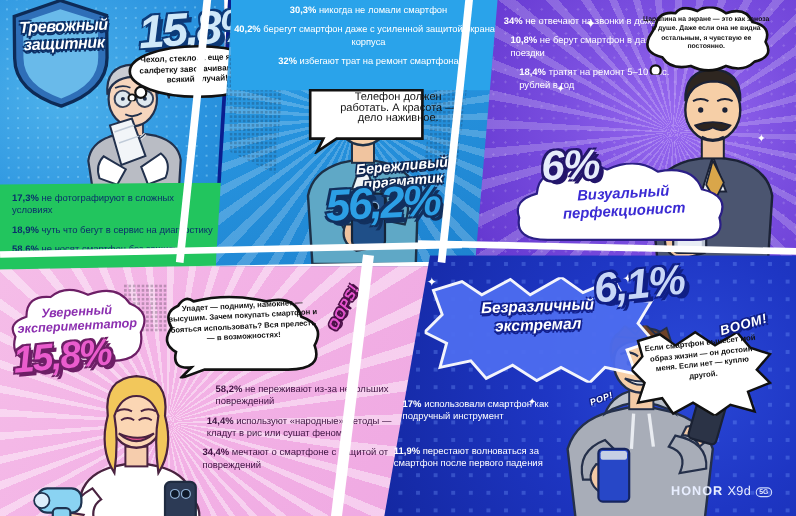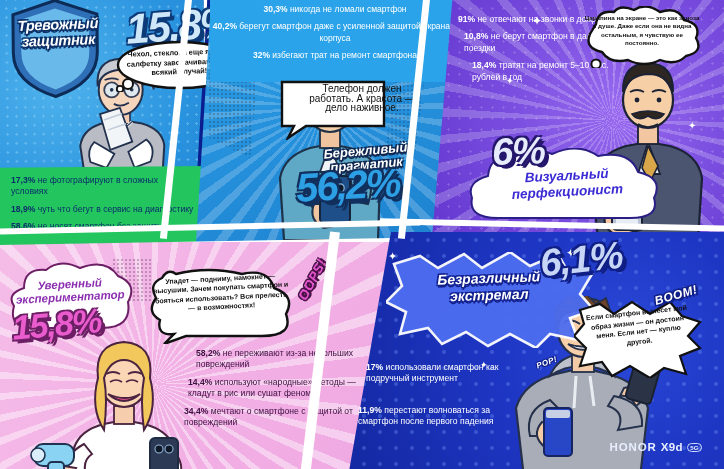--- a/index.html
+++ b/index.html
@@ -251,21 +251,21 @@
     text-shadow: -1px -1px 0 #101f85, 1px -1px 0 #101f85,
                  -1px 1px 0 #101f85, 1px 1px 0 #101f85;
   }
 
   
   #brand {
     position: absolute; right: 22px; bottom: 16px;
     display: flex; align-items: center; gap: 4px;
     color: #e8eeff; font-size: 11.5px; letter-spacing: .9px; font-weight: 700;
   }
-  #brand .model { font-weight: 700; letter-spacing: .3px; text-align: center; }
+  #brand .model { font-weight: 400; letter-spacing: .3px; text-align: center; }
   #brand .fiveg {
     border: 1px solid #cdd9fb; border-radius: 6px; font-size: 6.2px;
     padding: 0 2.5px; letter-spacing: 0; font-weight: 700;
   }
 
   
   .figure { position: absolute; }
 
   .halftone {
     position: absolute;
@@ -428,21 +428,21 @@
 
       <path d="M36 124 Q20 146 34 166 L58 170 Q46 150 56 136 Z" fill="#4b5570" stroke="#1b2236" stroke-width="2"></path>
       <path d="M34 162 Q28 178 46 186 L68 180 Q56 170 60 160 Z" fill="#f1c6a0" stroke="#1b2236" stroke-width="2"></path>
       <rect x="40" y="132" width="30" height="48" rx="5" fill="#b9c2d0" stroke="#1b2236" stroke-width="2"></rect>
       <rect x="44" y="136" width="22" height="40" rx="3" fill="#e8edf5"></rect>
     </svg>
   </div>
 
   <div id="perfectionist-stats" style="position:absolute;left:450px;top:14px;width:170px;">
     <div class="stat" style="padding-left:8px">
-      <b>91%</b>
+      <b>34%</b>
       <span>не отвечают на звонки в дождь</span>
     </div>
     <div class="stat" style="padding-left:14px">
       <b>10,8%</b>
       <span>не берут смартфон в дальние поездки</span>
     </div>
     <div class="stat" style="padding-left:22px">
       <b>18,4%</b>
       <span>тратят на ремонт 5–10 тыс. рублей в год</span>
     </div>

